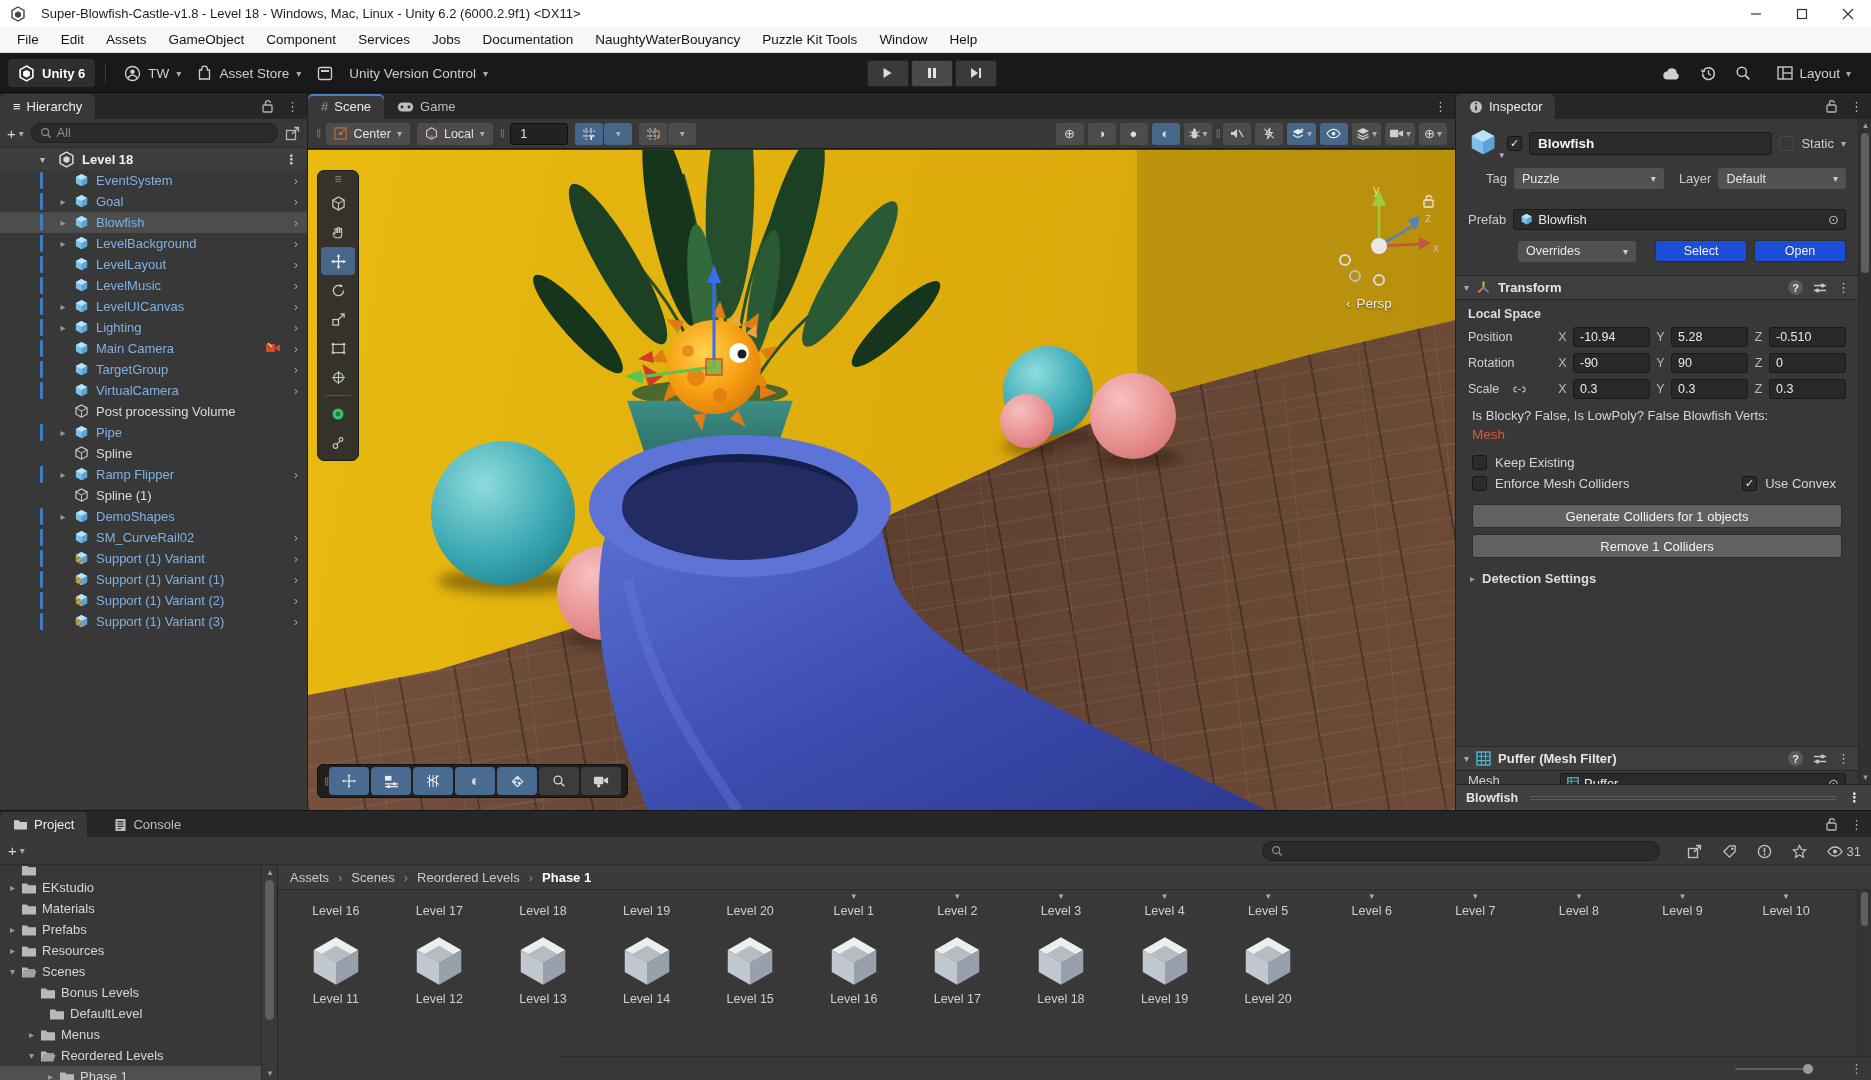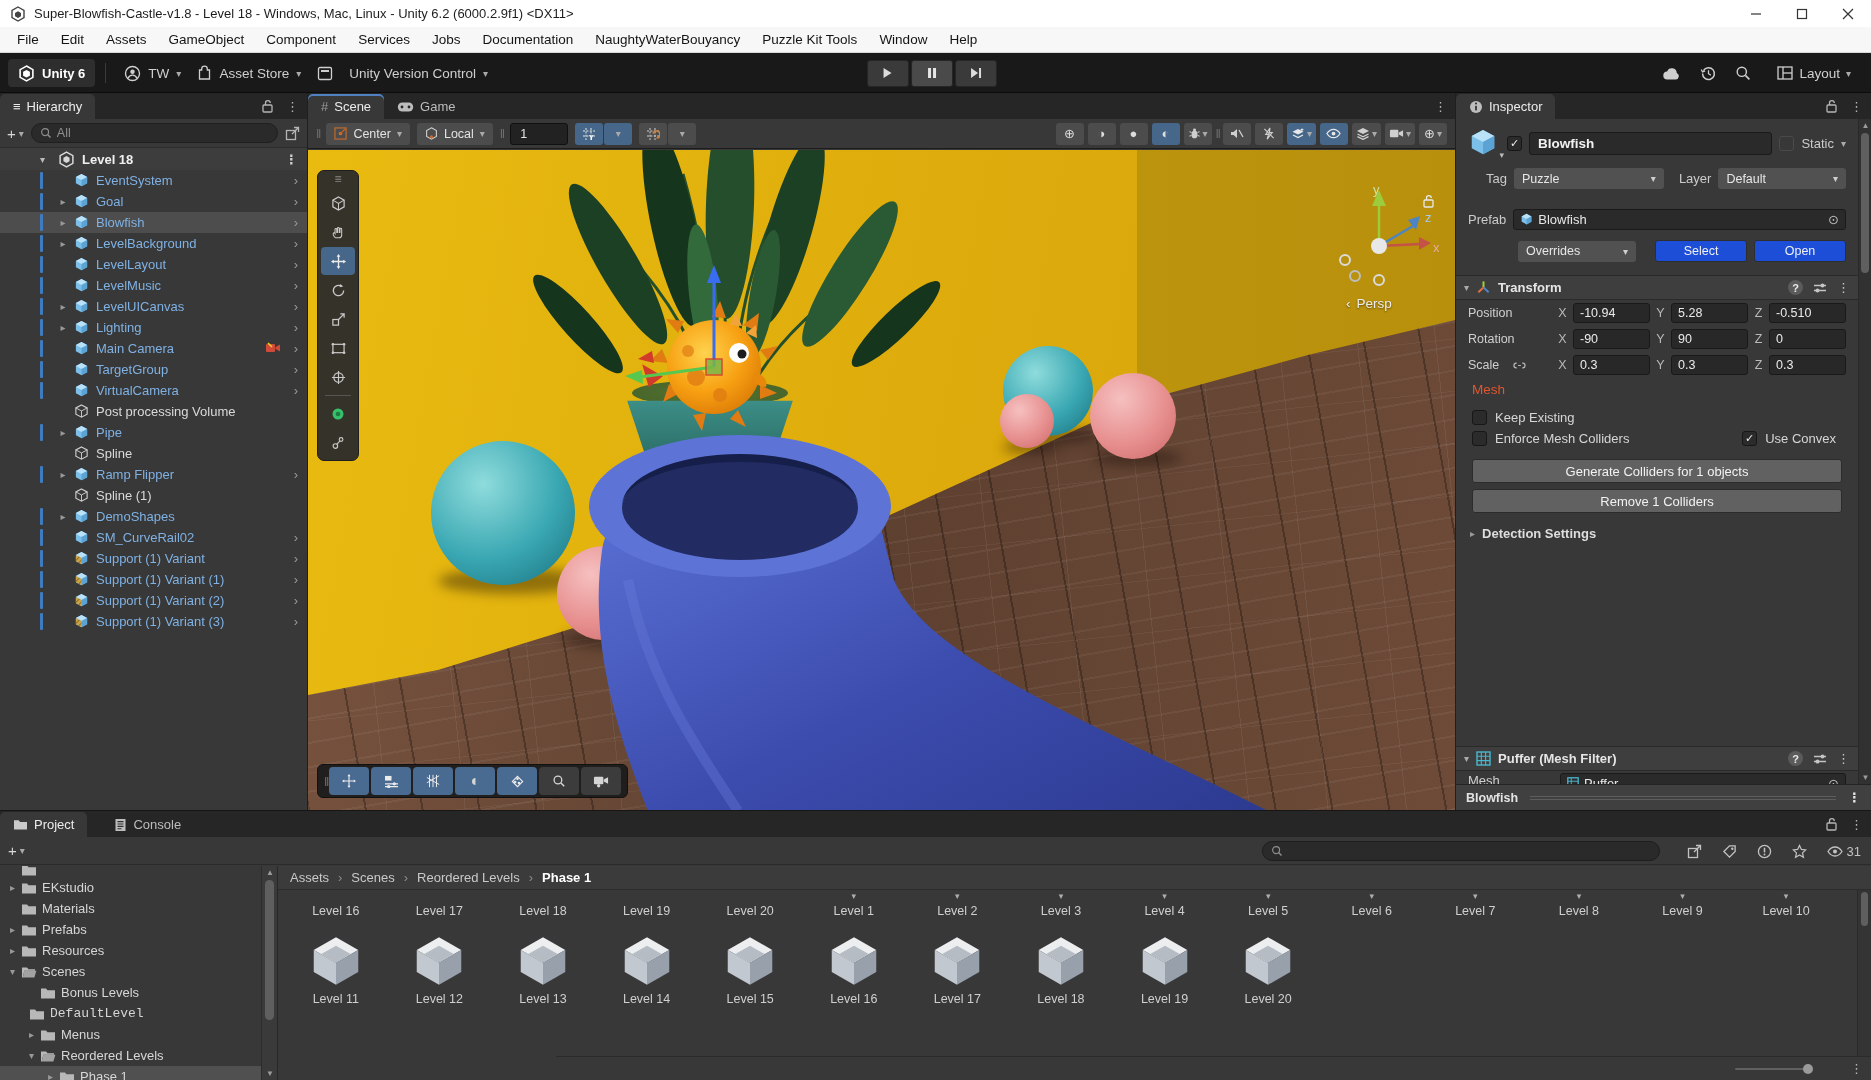--- a/index.html
+++ b/index.html
@@ -2,21 +2,21 @@
 <html><head>
 <meta charset="utf-8">
 <style>
   *{box-sizing:border-box;margin:0;padding:0}
   html,body{background:#0b0b0b}
   body{font-family:"Liberation Sans","DejaVu Sans",sans-serif;-webkit-font-smoothing:antialiased}
   #app{position:relative;width:1871px;height:1080px;overflow:hidden;background:#383838;font-size:13px;color:#d2d2d2}
   svg{display:block}
 
   
-  .titlebar{position:absolute;left:0;top:0;width:100%;height:27px;background:#ffffff;display:flex;align-items:center;padding-left:10px;color:#1d1d1d;font-size:13px;gap:8px}
+  .titlebar{position:absolute;left:0;top:0;width:100%;height:27px;background:#ffffff;display:flex;align-items:center;padding-left:10px;color:#1d1d1d;font-size:13px;gap:15px}
   .winbtns{position:absolute;right:0;top:0;height:27px;display:flex}
   .winbtn{width:46px;height:27px;display:flex;align-items:center;justify-content:center}
   .menubar{position:absolute;left:0;top:27px;width:100%;height:26px;background:#f7f7f7;border-bottom:1px solid #d8d8d8;display:flex;align-items:center;padding-left:6px;color:#141414;font-size:13.5px}
   .menu-item{padding:0 11px;height:100%;display:flex;align-items:center}
 
   
   .toolbar{position:absolute;left:0;top:53px;width:100%;height:40px;background:#191919;border-bottom:1px solid #0c0c0c;color:#cfcfcf}
   .tb-left{position:absolute;left:8px;top:0;height:40px;display:flex;align-items:center}
   .tb-center{position:absolute;left:50%;top:0;height:40px;transform:translateX(-53%);display:flex;align-items:center}
   .tb-right{position:absolute;right:12px;top:0;height:40px;display:flex;align-items:center;gap:18px}
@@ -1103,20 +1103,23 @@
           <span>
               <svg width="14" height="12" viewBox="0 0 14 12">
                 <path d="M1 3.5h12M1 8.5h12" stroke="#c4c4c4" stroke-width="1.3"></path>
                 <circle cx="9.5" cy="3.5" r="2" fill="#c4c4c4"></circle>
                 <circle cx="4.5" cy="8.5" r="2" fill="#c4c4c4"></circle>
               </svg>
             </span>
           <span class="glyph">⋮</span>
         </div>
       </div>
+      <div class="vecrow" style="padding-top:7px;font-weight:bold;color:#dcdcdc">
+          <span>Local Space</span>
+        </div>
       <div class="vecrow">
         <span class="vlab">Position</span>
         <span class="axis">X</span>
           <div class="nfield">
             <span>-10.94</span>
           </div>
         <span class="axis">Y</span>
           <div class="nfield">
             <span>5.28</span>
           </div>
@@ -1154,20 +1157,21 @@
         <span class="axis">Y</span>
           <div class="nfield">
             <span>0.3</span>
           </div>
         <span class="axis">Z</span>
           <div class="nfield">
             <span>0.3</span>
           </div>
       </div>
 
+      <div class="cx-text">Is Blocky? False, Is LowPoly? False  Blowfish Verts:</div>
       <div class="cx-mesh">Mesh</div>
       <div class="cxrow" style="margin-top:6px">
         <span class="chk"></span>
         <span>Keep Existing</span>
       </div>
       <div class="cxrow">
         <span class="chk"></span>
         <span>Enforce Mesh Colliders</span>
         <span class="chk" style="margin-left:auto">
             <span>✓</span>
@@ -1369,21 +1373,21 @@
           </div>
           <div class="prow" style="padding-left: 25px;">
             <span class="arr"></span>
             <span class="fic">
               <svg viewBox="0 0 16 14" width="16" height="14">
                 <path d="M1 2.5h5l1.5 1.8H15V12.5H1z" fill="#b8b8b8"></path>
               </svg>
             </span>
             <span class="plab">Bonus Levels</span>
           </div>
-          <div class="prow" style="padding-left: 14px; font-family: Liberation Mono, monospace;">
+          <div class="prow" style="padding-left: 34px;">
             <span class="arr"></span>
             <span class="fic">
               <svg viewBox="0 0 16 14" width="16" height="14">
                 <path d="M1 2.5h5l1.5 1.8H15V12.5H1z" fill="#b8b8b8"></path>
               </svg>
             </span>
             <span class="plab">DefaultLevel</span>
           </div>
           <div class="prow" style="padding-left: 25px;">
             <span class="arr">▸</span>

